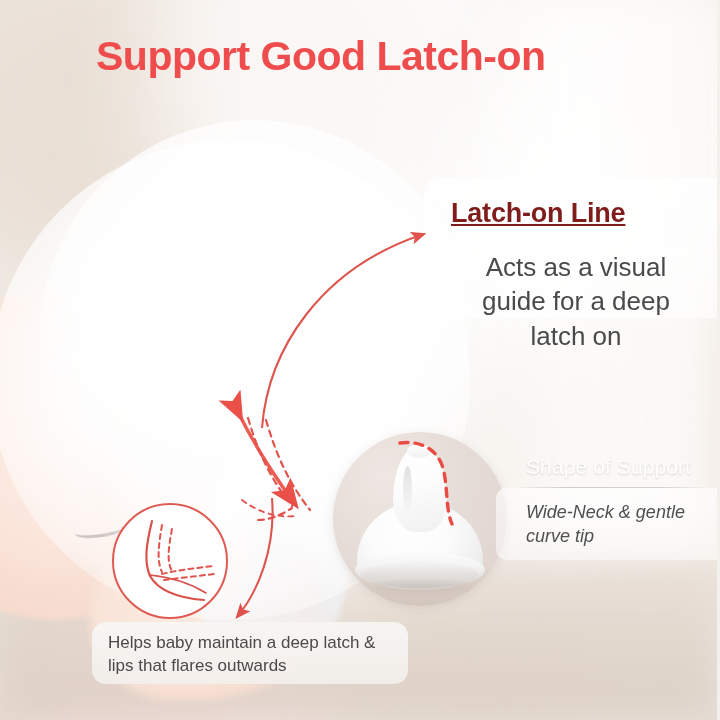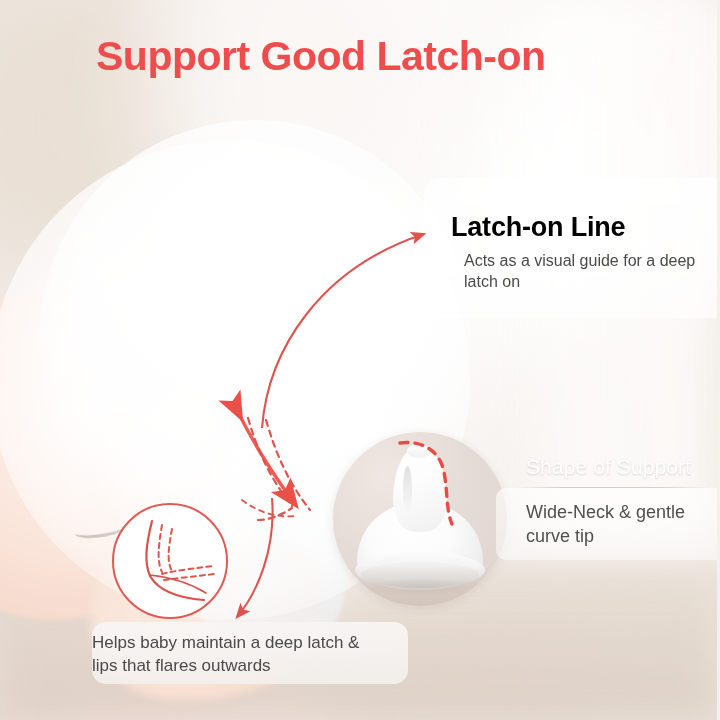--- a/index.html
+++ b/index.html
@@ -107,46 +107,46 @@
   }
 
   
   .rpanel{
     position:absolute;left:424px;top:178px;width:296px;height:140px;
     background:linear-gradient(180deg,rgba(255,255,255,.78) 0%,rgba(255,255,255,.62) 100%);
     border-radius:16px 0 0 16px;
     filter:blur(.2px);
   }
   .rpanel-h{
-    position:absolute;left:451px;top:212px;
-    font-size:27px;font-weight:bold;color:#000000;letter-spacing:-.2px;
+    position:absolute;left:451px;top:198px;
+    font-size:27px;font-weight:bold;color:#7f1d1d;letter-spacing:-.2px;text-decoration:underline;
   }
   .rpanel-b{
-    position:absolute;left:464px;top:250px;width:250px;
-    font-size:16px;color:#4a4a4a;line-height:1.32;
+    position:absolute;left:451px;top:250px;width:250px;
+    font-size:26px;color:#4a4a4a;line-height:1.32;text-align:center;
   }
 
   
   .spanel{
     position:absolute;left:496px;top:488px;width:224px;height:72px;
     background:linear-gradient(180deg,rgba(255,255,255,.66),rgba(255,255,255,.5));
     border-radius:10px 0 0 10px;
   }
   .sdiv{
     position:absolute;left:514px;top:487px;width:196px;height:1px;
     background:linear-gradient(90deg,rgba(180,172,166,0),rgba(176,168,162,.55) 25%,rgba(176,168,162,.5) 75%,rgba(180,172,166,0));
   }
   .shead{
     position:absolute;left:526px;top:455px;
     font-size:21px;color:#ffffff;letter-spacing:.1px;
     text-shadow:0 1px 2px rgba(120,110,104,.28);
   }
   .sbody{
     position:absolute;left:526px;top:500px;width:190px;
-    font-size:18px;color:#4f4f4f;line-height:1.35;
+    font-size:18px;color:#4f4f4f;line-height:1.35;font-style:italic;
   }
 
   
   .inset{
     position:absolute;left:333px;top:432px;width:174px;height:174px;border-radius:50%;
     overflow:hidden;
     background:radial-gradient(circle at 30% 25%,#efe7e3 0%,#e6dcd7 45%,#ded2cc 100%);
     box-shadow:0 2px 10px rgba(150,135,125,.18);
   }
   .inset .nip-bulb{
@@ -190,21 +190,21 @@
     background:#ffffff;border:2px solid #e05a54;
   }
 
   
   .caption{
     position:absolute;left:92px;top:622px;width:316px;height:62px;
     background:linear-gradient(180deg,rgba(248,246,244,.93),rgba(243,240,237,.9));
     border-radius:14px;
   }
   .caption-t{
-    position:absolute;left:92px;top:631px;width:292px;
+    position:absolute;left:108px;top:631px;width:292px;
     font-size:17px;color:#4a4a4a;line-height:1.38;
   }
 
   svg.ov{position:absolute;left:0;top:0;width:720px;height:720px;pointer-events:none;}
 </style>
 </head>
 <body>
 
 <div id="stage">
 

